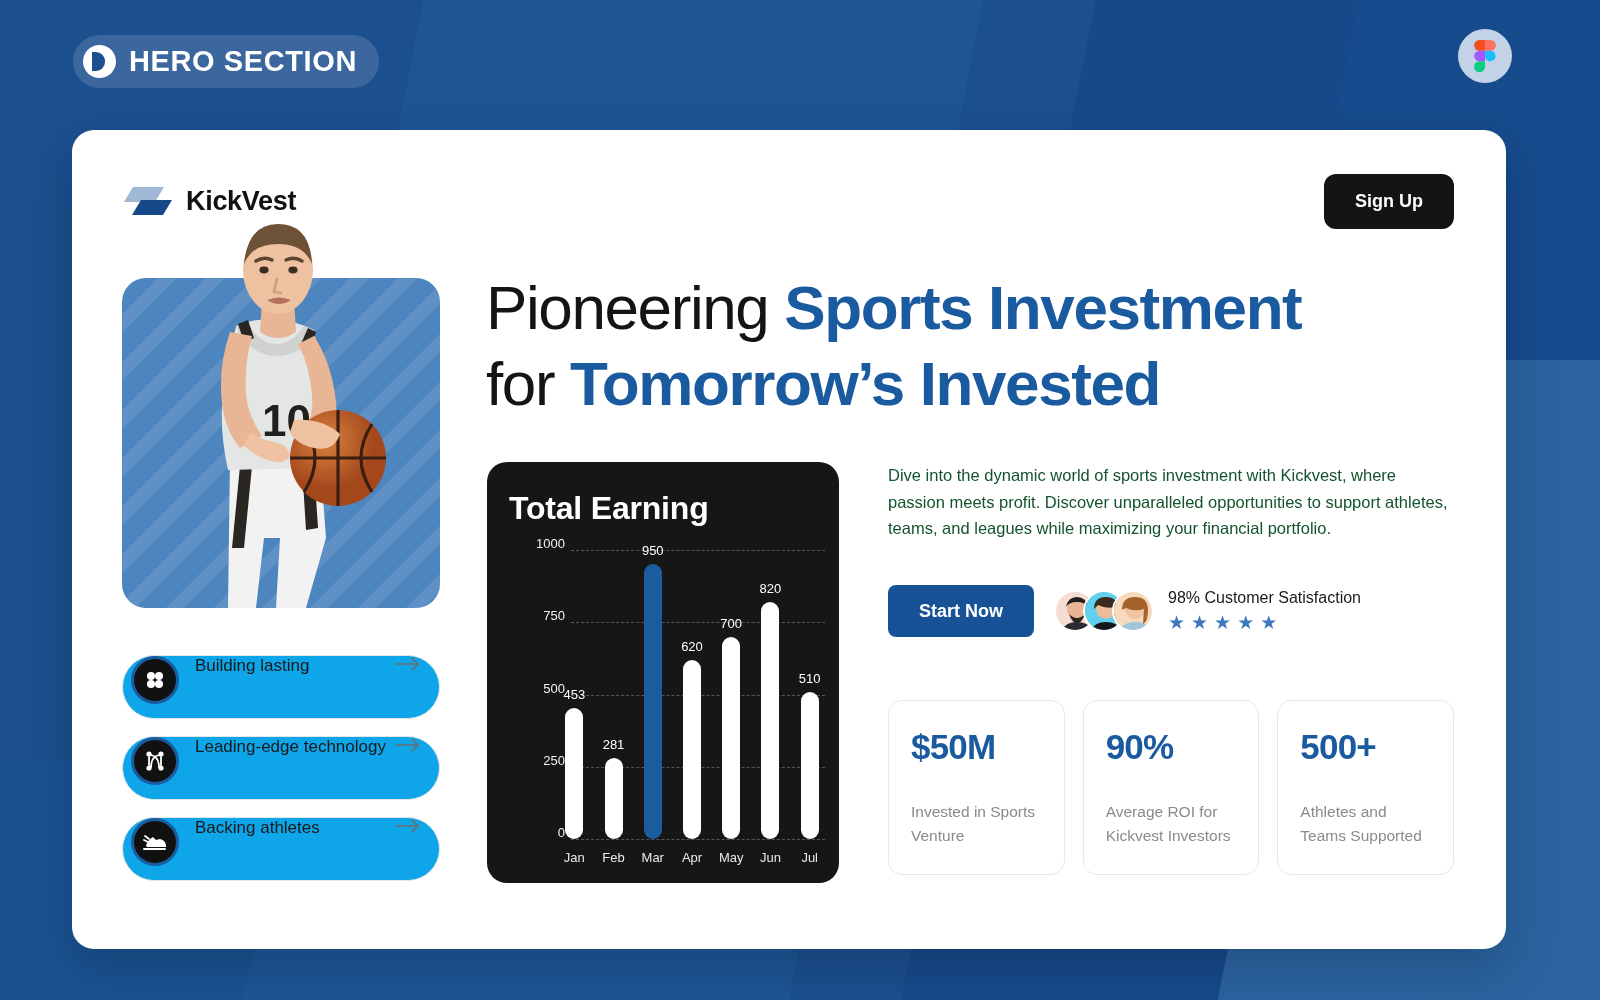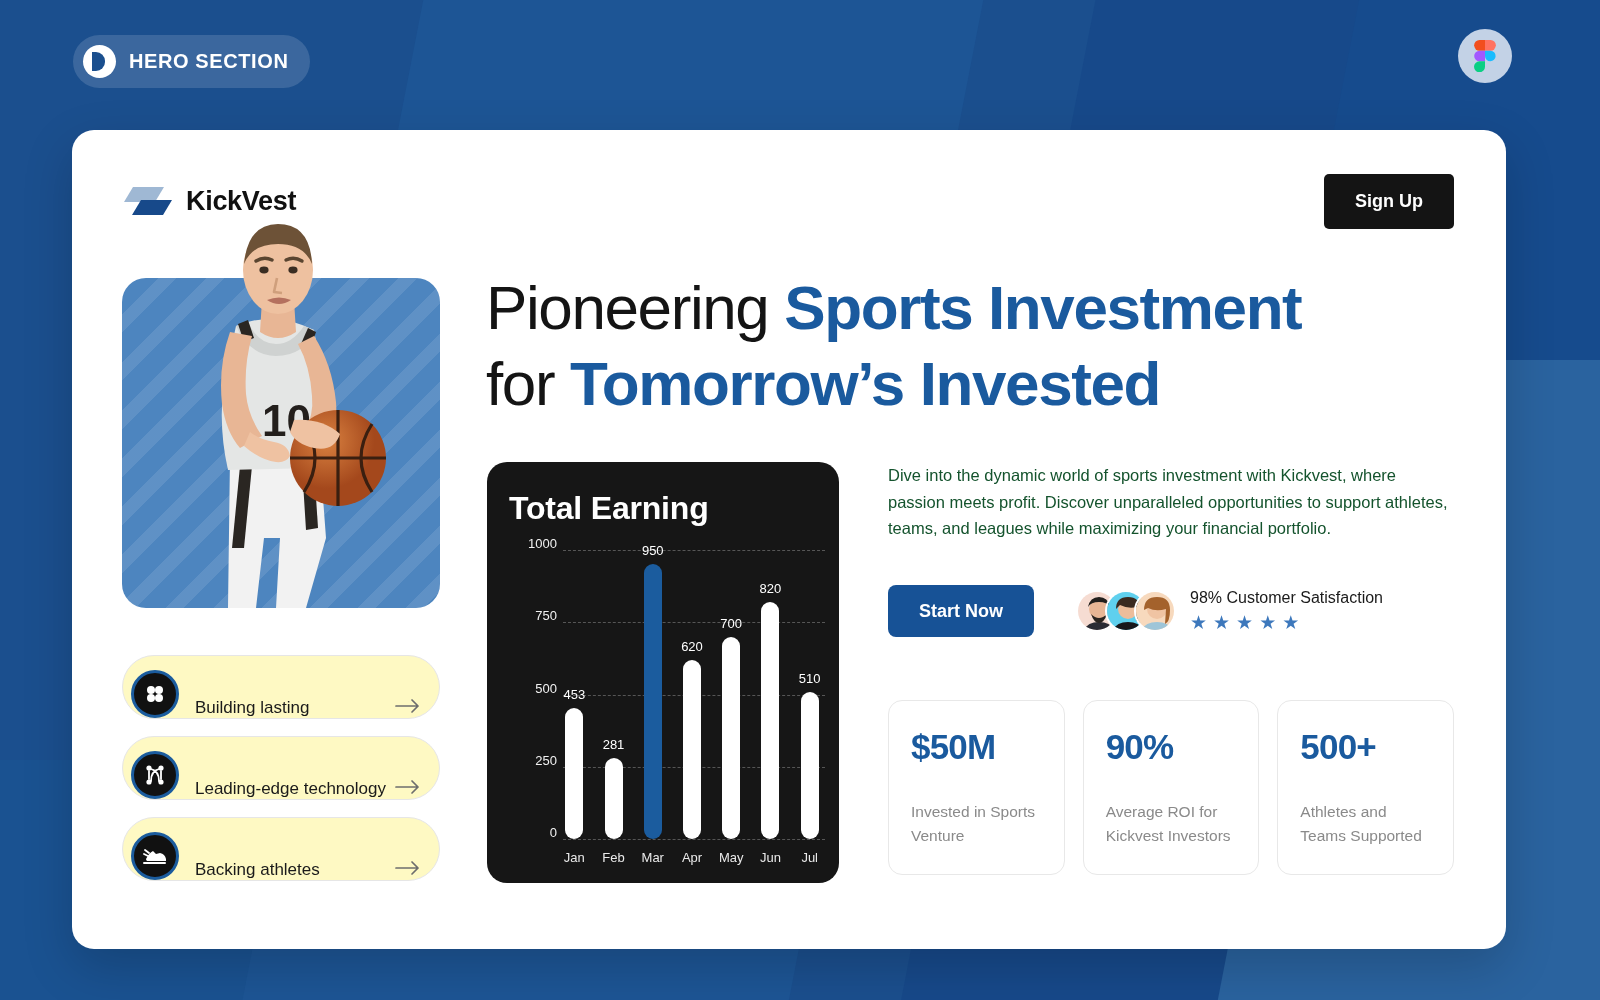--- a/index.html
+++ b/index.html
@@ -39,21 +39,21 @@
   .hero-badge .glyph::before {
     content: ""; position: absolute; left: 11px; top: 7px;
     width: 11px; height: 19px; background: #1b4f8e;
     border-radius: 0 9px 9px 0;
   }
   .hero-badge .glyph::after {
     content: ""; position: absolute; left: 9px; top: 7px;
     width: 2.5px; height: 19px; background: #1b4f8e;
   }
   .hero-badge .txt {
-    color: #fff; font-size: 20px; font-weight: bold; letter-spacing: .6px;
+    color: #fff; font-size: 29px; font-weight: bold; letter-spacing: .6px;
   }
 
   
   .figma-badge {
     position: absolute; top: 29px; right: 88px;
     width: 54px; height: 54px; border-radius: 50%;
     background: #c3d2e6; display: flex; align-items: center; justify-content: center;
   }
 
   
@@ -76,21 +76,21 @@
   .nav-links {
     position: absolute; left: 420px; display: flex; align-items: center; gap: 46px;
   }
   .nav-links a {
     font-size: 19px; color: #9b9b9b; text-decoration: none; padding: 4px 2px;
   }
   .nav-links a.active { color: #111; font-weight: bold; }
 
   .signup-btn {
     position: absolute; right: 52px; width: 130px; height: 55px;
-    background: #141414; color: #fff; border: none; border-radius: 5px;
+    background: #141414; color: #fff; border: none; border-radius: 12px;
     font-family: inherit; font-size: 18px; font-weight: bold; cursor: pointer;
   }
 
   
   .athlete-panel {
     position: absolute; left: 50px; top: 148px;
     width: 318px; height: 330px; border-radius: 24px;
     background: #4d85bf; overflow: visible;
   }
   .athlete-panel .stripes {
@@ -102,22 +102,22 @@
       rgba(255,255,255,.10) 0 13px, rgba(0,0,0,0) 13px 34px);
   }
   .player { position: absolute; left: 22px; bottom: 0; width: 270px; height: 400px; }
 
   .feature-list {
     position: absolute; left: 50px; top: 525px; width: 318px;
     display: flex; flex-direction: column; gap: 17px;
   }
   .feature {
     height: 64px; border: 1px solid #e6e6e6; border-radius: 32px;
-    display: flex; align-items: flex-end; padding: 0 18px 0 8px;
-    background: #fef9c3; cursor: pointer;
+    display: flex; align-items: flex-start; padding: 0 18px 0 8px;
+    background: #0ea5e9; cursor: pointer;
   }
   .feature .ic {
     width: 48px; height: 48px; border-radius: 50%;
     background: #111; border: 3px solid #1b5c9e; flex: none;
     display: flex; align-items: center; justify-content: center;
   }
   .feature .label {
     flex: 1; margin-left: 16px; font-size: 17px; color: #1a1a1a;
   }
   .feature .arrow { flex: none; color: #6d6d6d; }
@@ -134,21 +134,21 @@
   .chart-card {
     position: absolute; left: 415px; top: 332px;
     width: 352px; height: 421px;
     background: #161616; border-radius: 20px; padding: 28px 22px 16px 22px;
   }
   .chart-title { color: #fff; font-size: 32px; font-weight: bold; letter-spacing: -.2px; }
   .plot {
     position: absolute; left: 22px; right: 14px; top: 88px; bottom: 44px;
   }
   .grid-row {
-    position: absolute; left: 4px; right: 0; height: 1px;
+    position: absolute; left: 12px; right: 0; height: 1px;
     display: flex; align-items: center;
   }
   .grid-row .ytick {
     position: absolute; right: calc(100% - 44px); transform: translateY(-50%);
     color: #f1f1f1; font-size: 13px; text-align: right; white-space: nowrap;
   }
   .grid-row .gline {
     position: absolute; left: 50px; right: 0; top: 0; height: 0;
     border-top: 1px dashed #565656;
   }
@@ -176,21 +176,21 @@
     width: 11.5%; text-align: center; color: #eaeaea; font-size: 13px;
   }
 
   
   .lede {
     position: absolute; left: 816px; top: 332px; width: 560px;
     font-size: 16.5px; line-height: 1.62; color: #14532d;
   }
   .cta-row {
     position: absolute; left: 816px; top: 455px;
-    display: flex; align-items: center; gap: 42px;
+    display: flex; align-items: center; gap: 20px;
   }
   .start-btn {
     width: 146px; height: 52px; background: #175296; color: #fff;
     border: none; border-radius: 8px; font-family: inherit;
     font-size: 18px; font-weight: bold; cursor: pointer;
   }
   .social { display: flex; align-items: center; gap: 14px; }
   .avatars { display: flex; }
   .avatars .av {
     width: 42px; height: 42px; border-radius: 50%;

